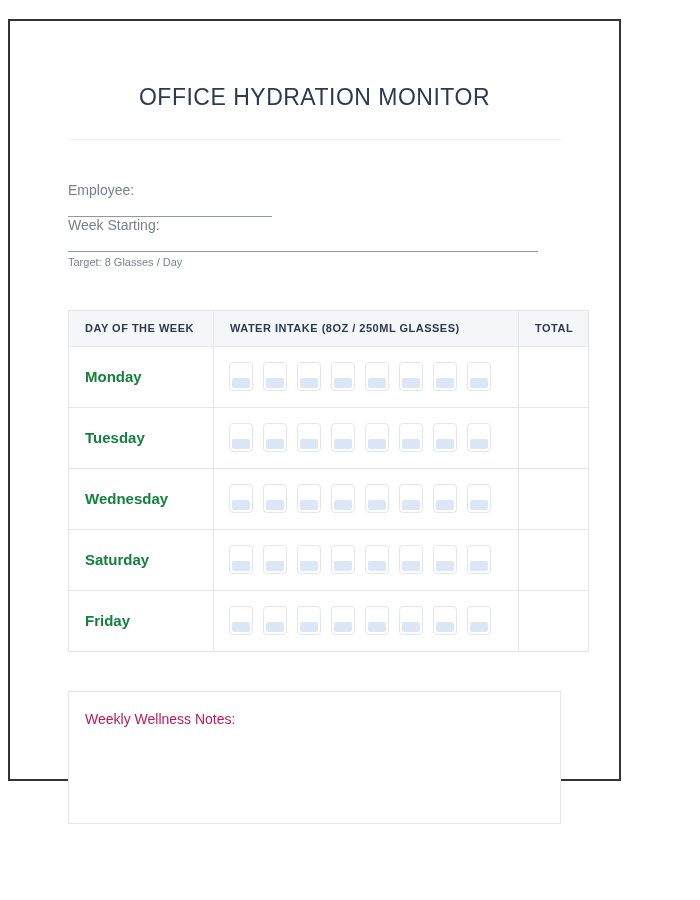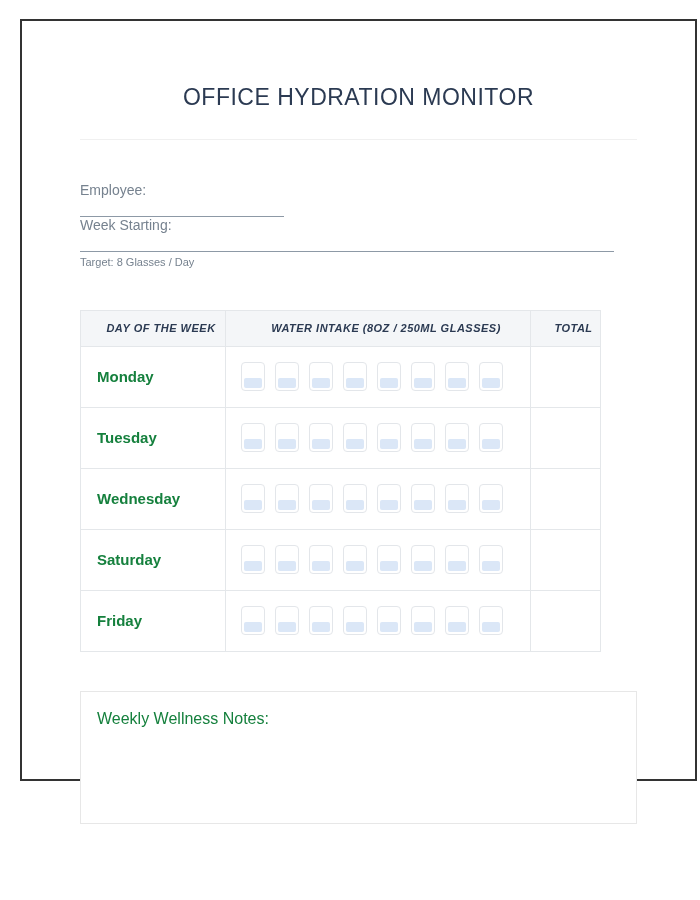--- a/index.html
+++ b/index.html
@@ -11,23 +11,23 @@
   }
   .canvas {
     position: relative;
     width: 700px;
     height: 900px;
     background: #ffffff;
     overflow: hidden;
   }
   .page {
     position: absolute;
-    left: 20px;
+    left: 8px;
     top: 19px;
-    width: 677px;
+    width: 613px;
     height: 762px;
     border: 2px solid #333333;
     background: #ffffff;
     padding: 0 58px;
   }
   .page-title {
     margin: 63px 0 0 0;
     text-align: center;
     font-size: 23px;
     font-weight: 400;
@@ -73,23 +73,22 @@
   table.hydration th, table.hydration td {
     border: 1px solid #e4e7ea;
   }
   table.hydration th {
     background: #f4f6f8;
     height: 36px;
     font-size: 11px;
     font-weight: 700;
     letter-spacing: 0.5px;
     color: #2b3a52;
-    text-align: center;
+    text-align: left;
     padding: 0 0 0 16px;
-    font-style: italic;
   }
   th.col-total { text-align: center; padding: 0; }
   .col-day { width: 145px; }
   .col-intake { width: 305px; }
   .col-total { width: 70px; }
   table.hydration td { height: 61px; background: #ffffff; }
   td.day-cell {
     font-weight: 700;
     font-size: 15px;
     color: #15803d;
@@ -121,22 +120,22 @@
     border-radius: 2px;
   }
   .notes {
     margin-top: 39px;
     height: 133px;
     border: 1px solid #e7e7e7;
     padding: 18px 16px;
     background: #ffffff;
   }
   .notes-label {
-    font-size: 16px;
-    color: #15803d;
+    font-size: 14px;
+    color: #be185d;
   }
 </style>
 </head>
 <body>
 
 <div class="canvas">
   <div class="page">
 
     <h1 class="page-title">OFFICE HYDRATION MONITOR</h1>
 

